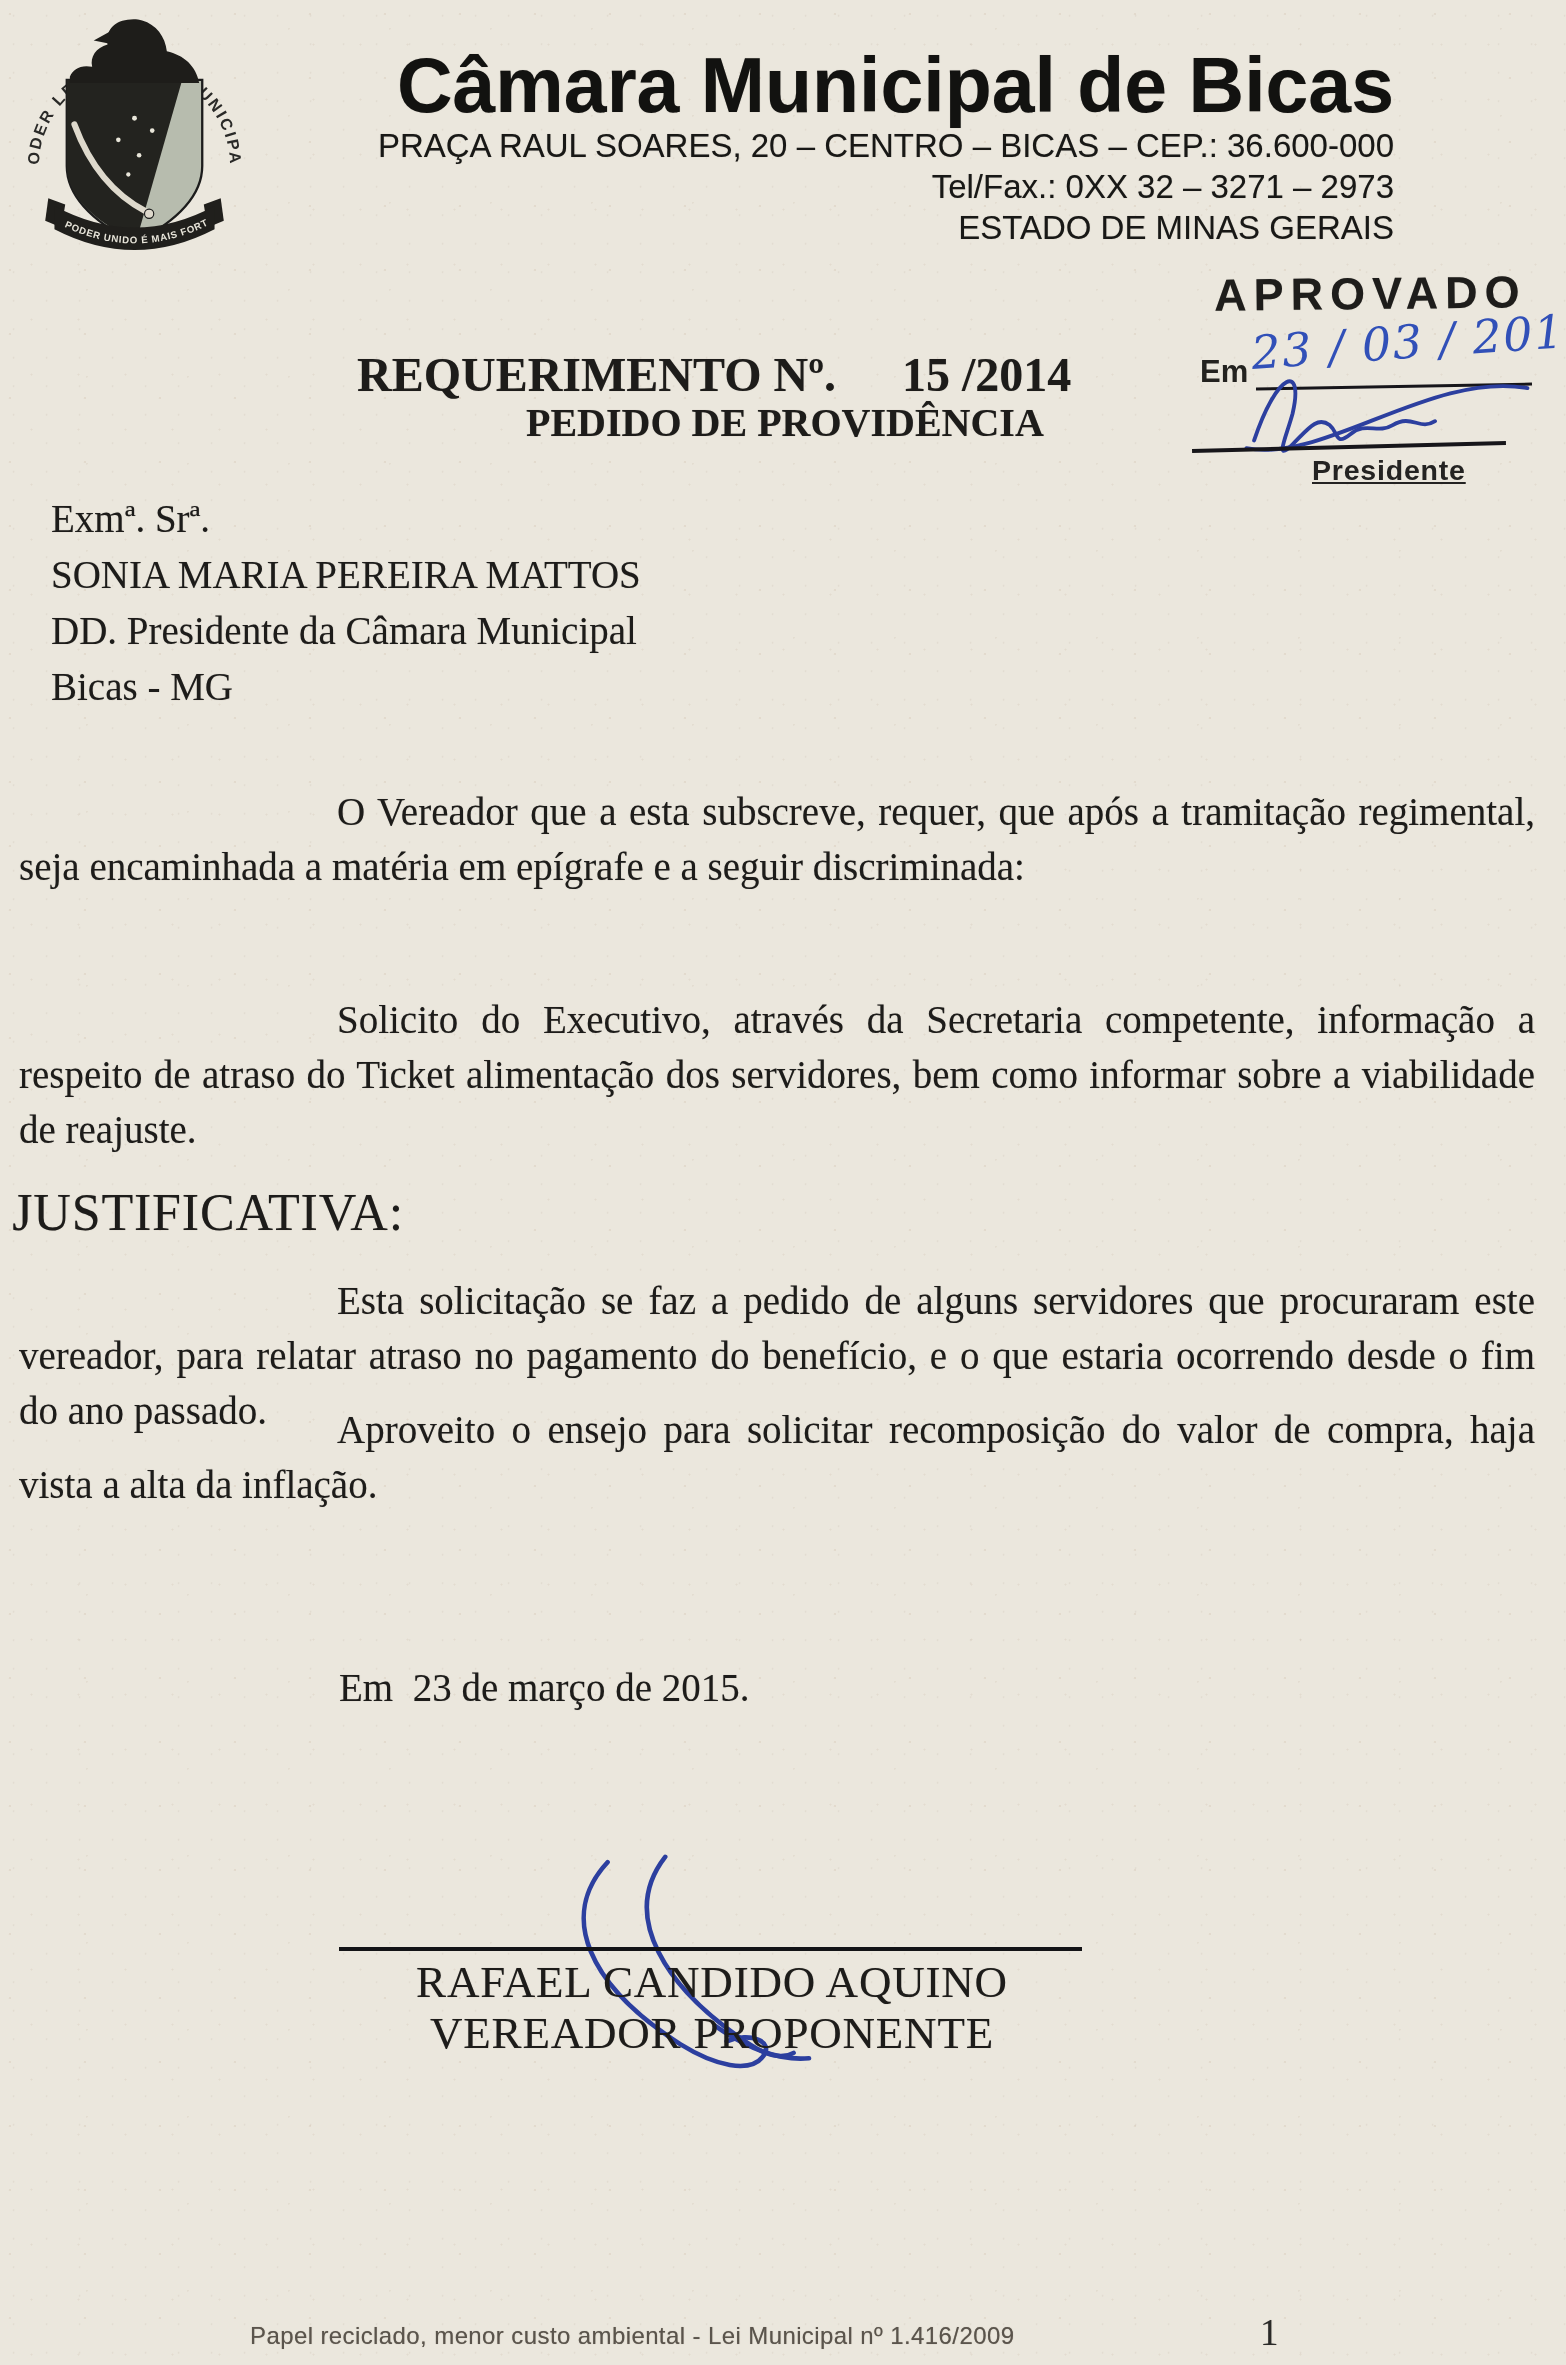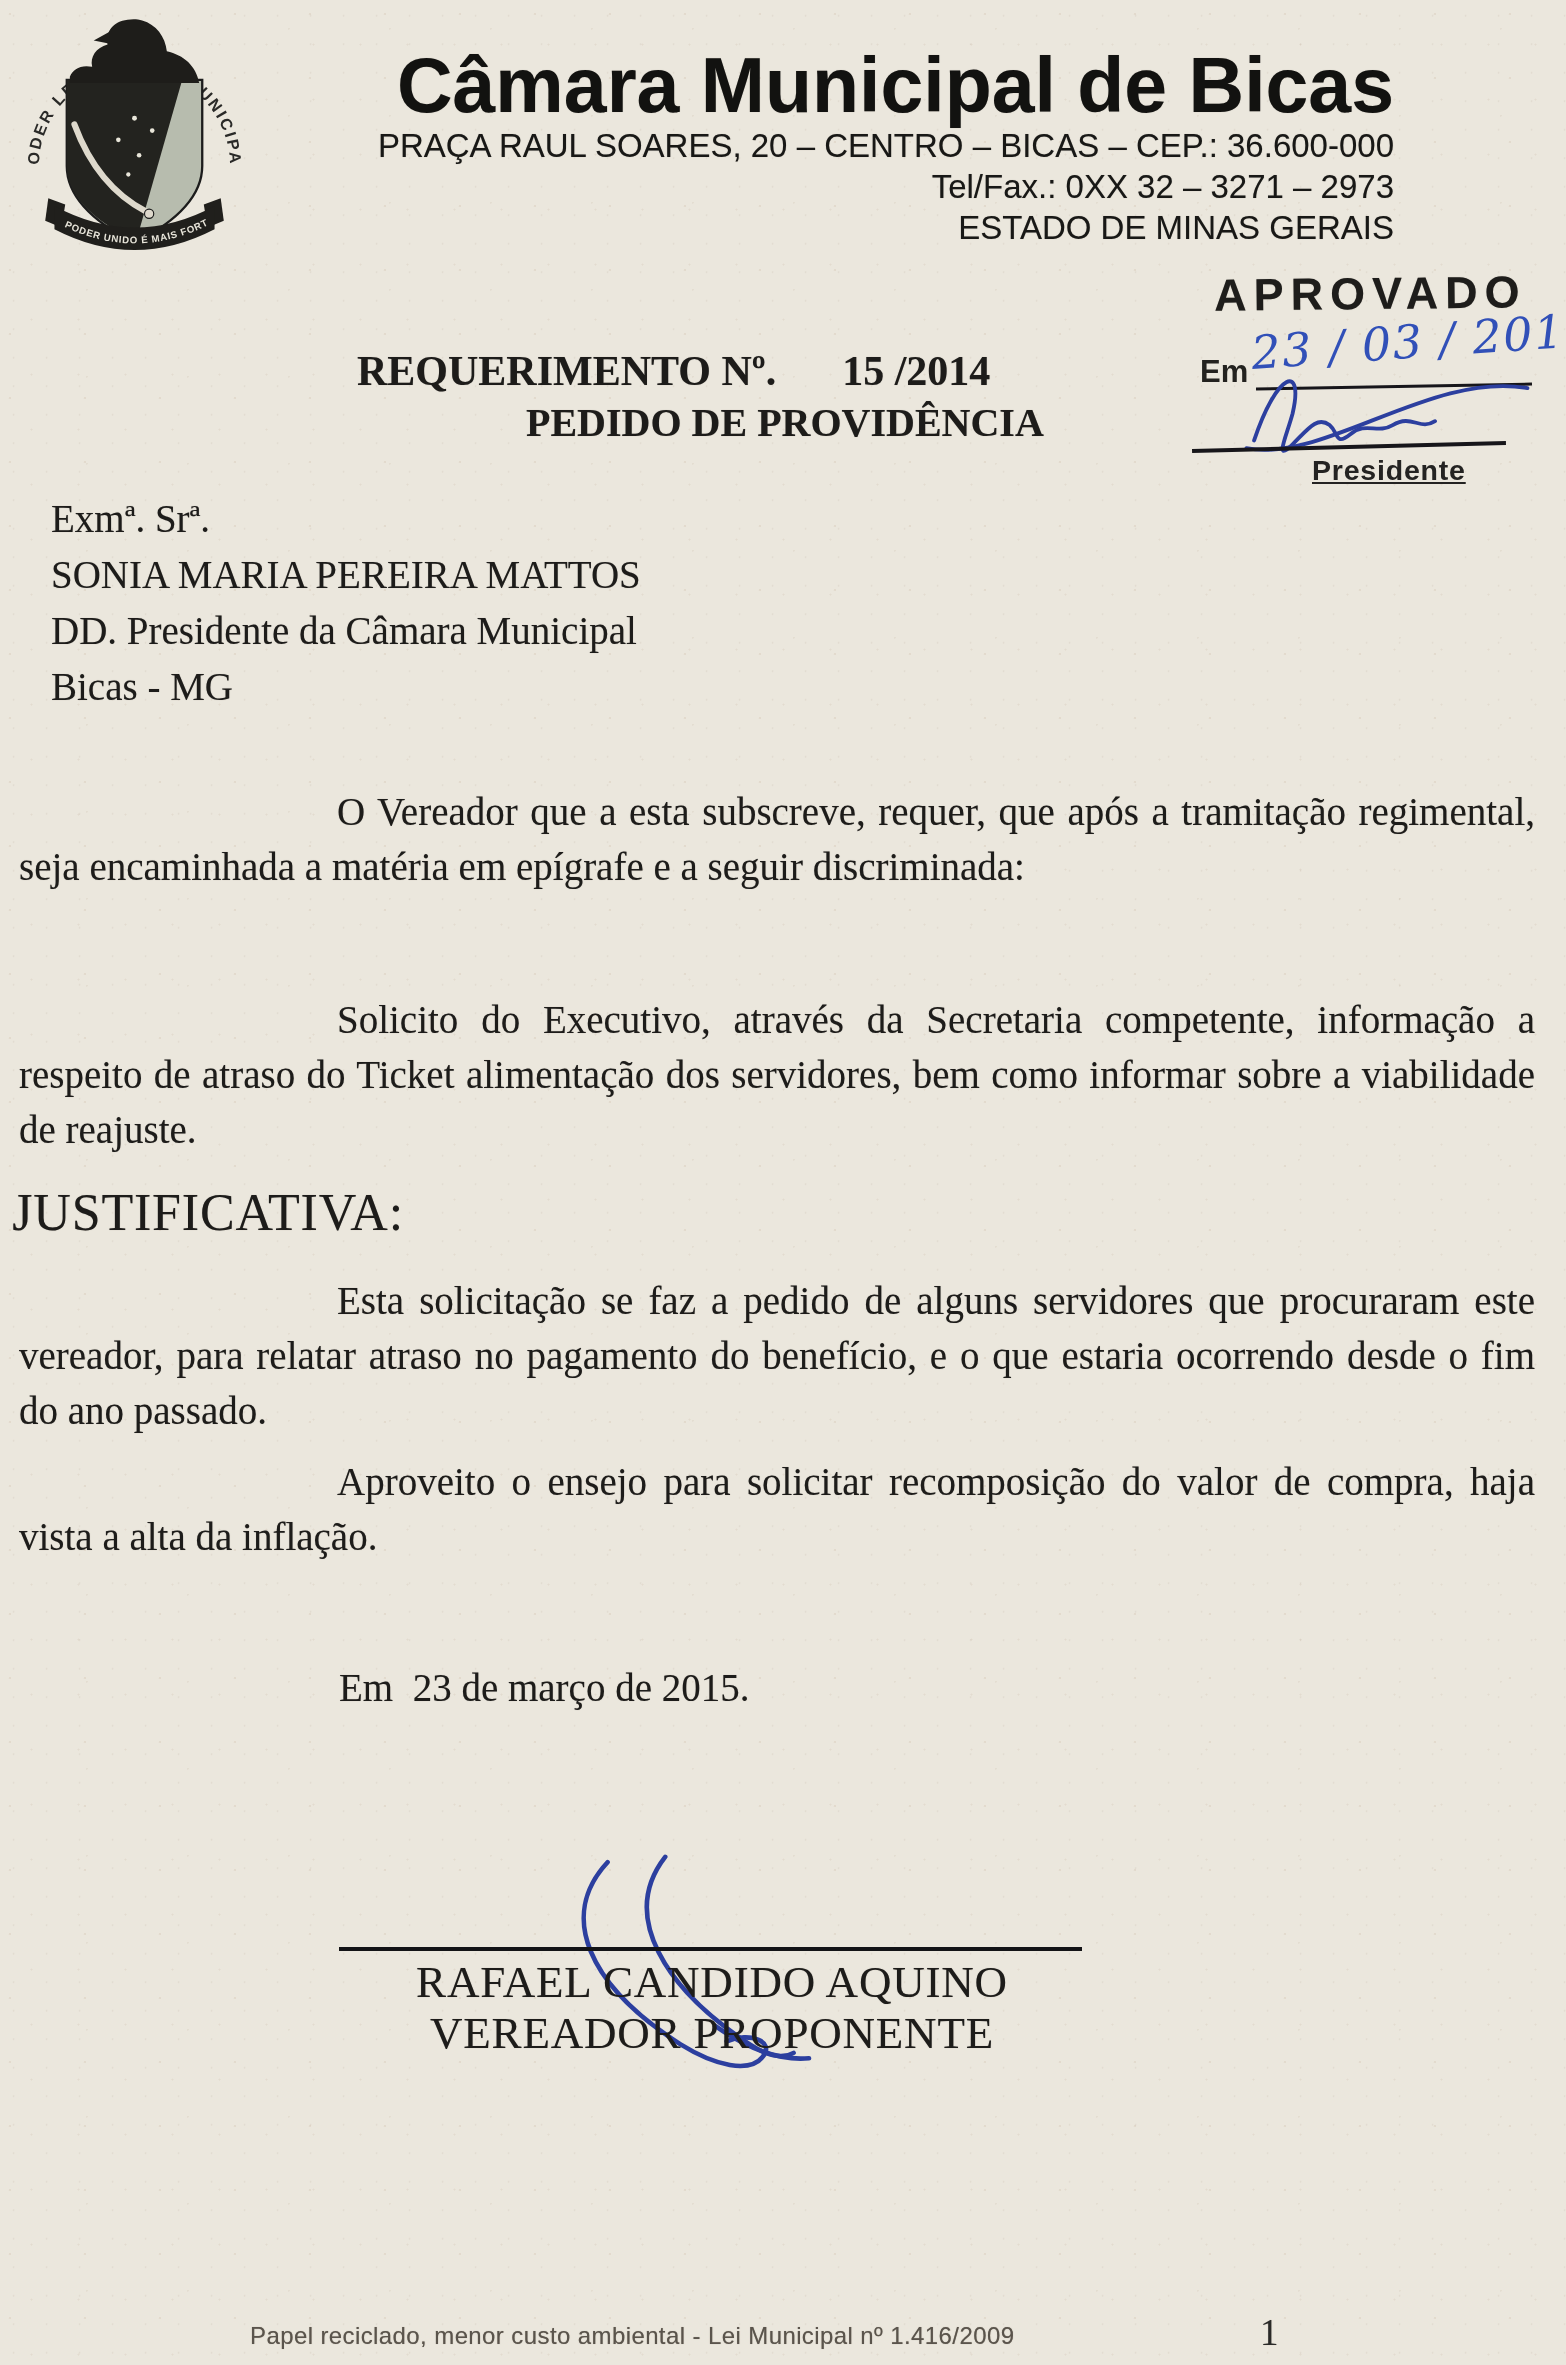--- a/index.html
+++ b/index.html
@@ -49,36 +49,36 @@
   }
   .stamp-rule1{left:1256px;top:385px;width:276px;height:3.1px;background:#17161a;transform:rotate(-1deg);}
   .stamp-sig{left:1231px;top:348px;width:308px;height:131px;}
   .stamp-rule2{left:1192px;top:445px;width:314px;height:3.9px;background:#17161a;transform:rotate(-1.5deg);}
   .stamp-role{
     left:1312px;top:454px;font-family:"Liberation Sans",sans-serif;
     font-weight:bold;font-size:28.5px;letter-spacing:0.8px;color:#242322;text-decoration:underline;
   }
 
   
-  .req-line1{left:357px;top:347px;font-weight:bold;font-size:42px;white-space:nowrap;}
+  .req-line1{left:357px;top:347px;font-weight:bold;font-size:48px;white-space:nowrap;}
   .req-line1 .num{margin-left:66px;}
   .req-line2{left:526px;top:399px;font-weight:bold;font-size:40px;white-space:nowrap;}
 
   
   .addressee{left:19px;top:491px;font-size:39px;line-height:56px;margin-left:32px;}
 
   
   .bodypar{
     left:19px;width:1516px;margin:0;
     font-size:39px;line-height:55px;text-align:justify;text-indent:318px;
   }
   .p1{top:784px;}
   .p2{top:992px;}
   .p3{top:1273px;}
-  .p4{top:1454px;}
+  .p4{top:1402px;}
   .justif{left:12.3px;top:1183px;font-size:52px;letter-spacing:0.8px;}
   .dateline{left:339px;top:1665px;font-size:39px;white-space:pre-wrap;}
 
   
   .main-sig{left:484px;top:1843px;width:447px;height:246px;}
   .sig-rule{left:339px;top:1947px;width:743px;height:3.9px;background:#131316;}
   .sig-names{left:339px;top:1957px;width:746px;text-align:center;font-size:45px;line-height:51px;letter-spacing:0.8px;}
 
   
   .footer-note{

